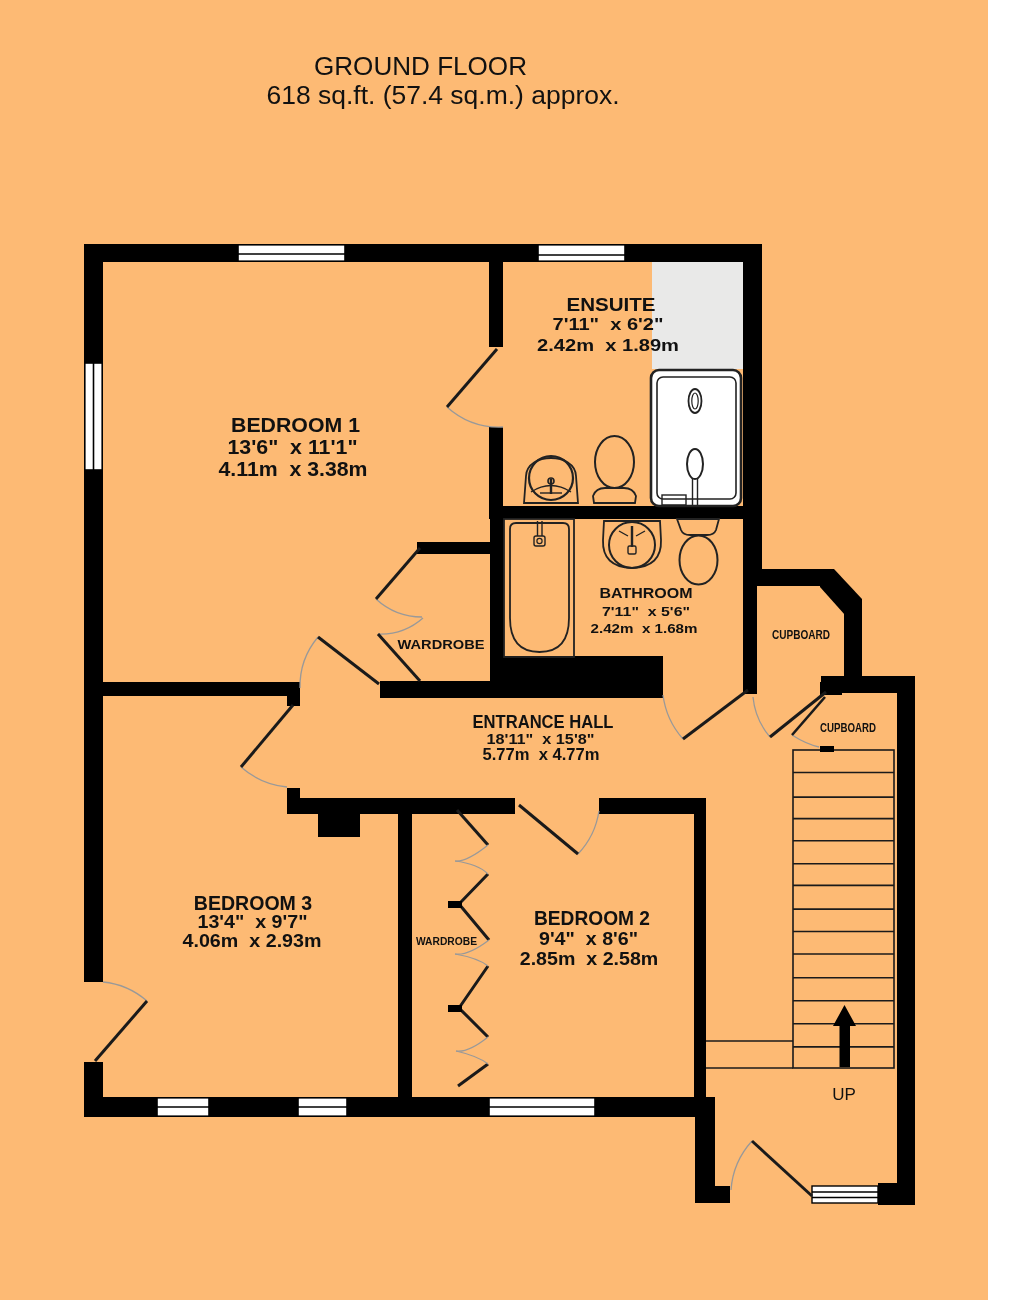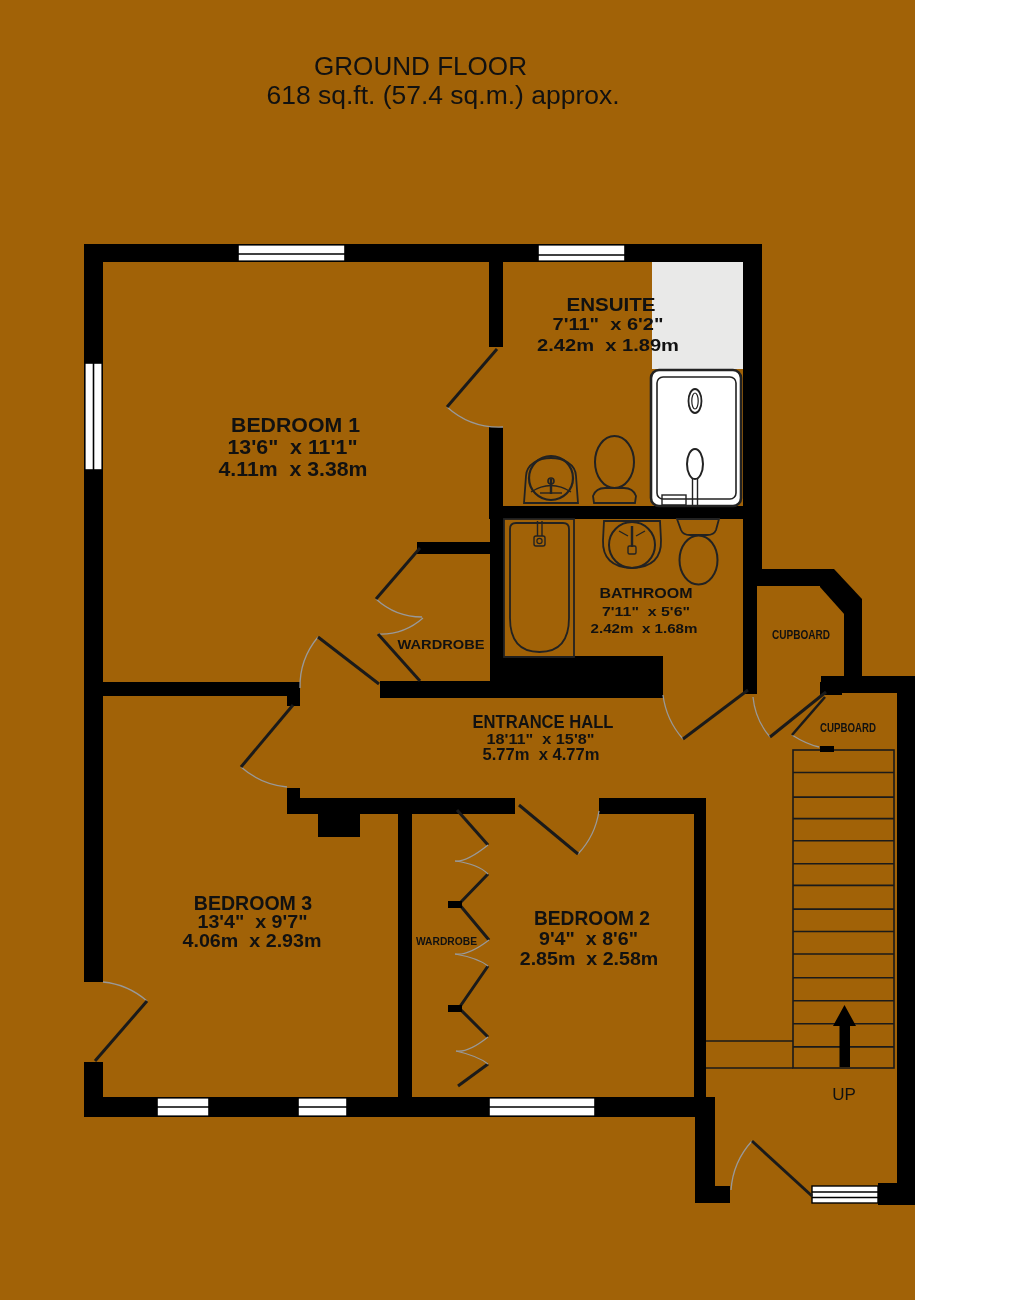--- a/index.html
+++ b/index.html
@@ -1,16 +1,16 @@
 <!DOCTYPE html>
 <html><head>
 <meta charset="utf-8">
 <style>
 html,body{margin:0;padding:0;background:#ffffff;}
-#page{position:relative;width:915px;height:1300px;background:#a16207;font-family:"Liberation Sans",sans-serif;overflow:hidden;}
+#page{position:relative;width:988px;height:1300px;background:#fdba74;font-family:"Liberation Sans",sans-serif;overflow:hidden;}
 text{font-family:"Liberation Sans",sans-serif;fill:#111;}
 .rt{font-weight:bold;}
 text{-webkit-font-smoothing:antialiased;}
 </style>
 </head>
 <body>
 <div id="page">
 <svg width="1024" height="1300" viewBox="0 0 1024 1300">
 
 <text x="420.5" y="74.5" font-size="26.5" fill="#3b3b3b" text-anchor="middle" textLength="213" lengthAdjust="spacingAndGlyphs">GROUND FLOOR</text>

